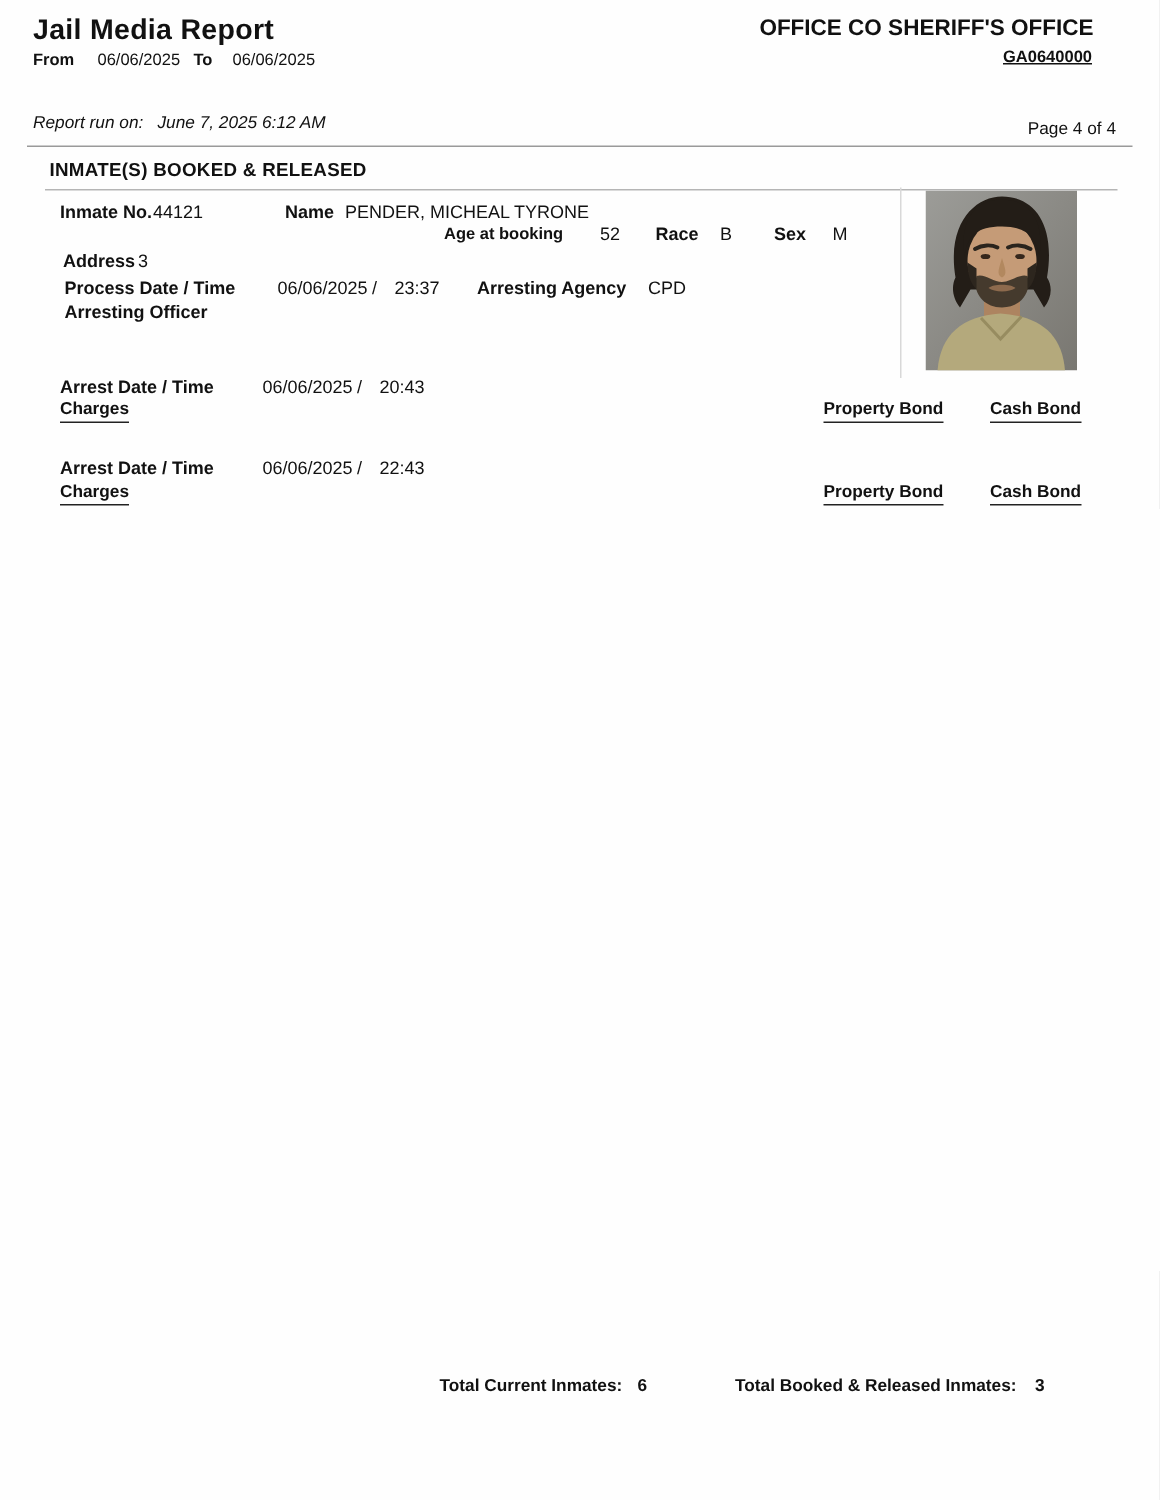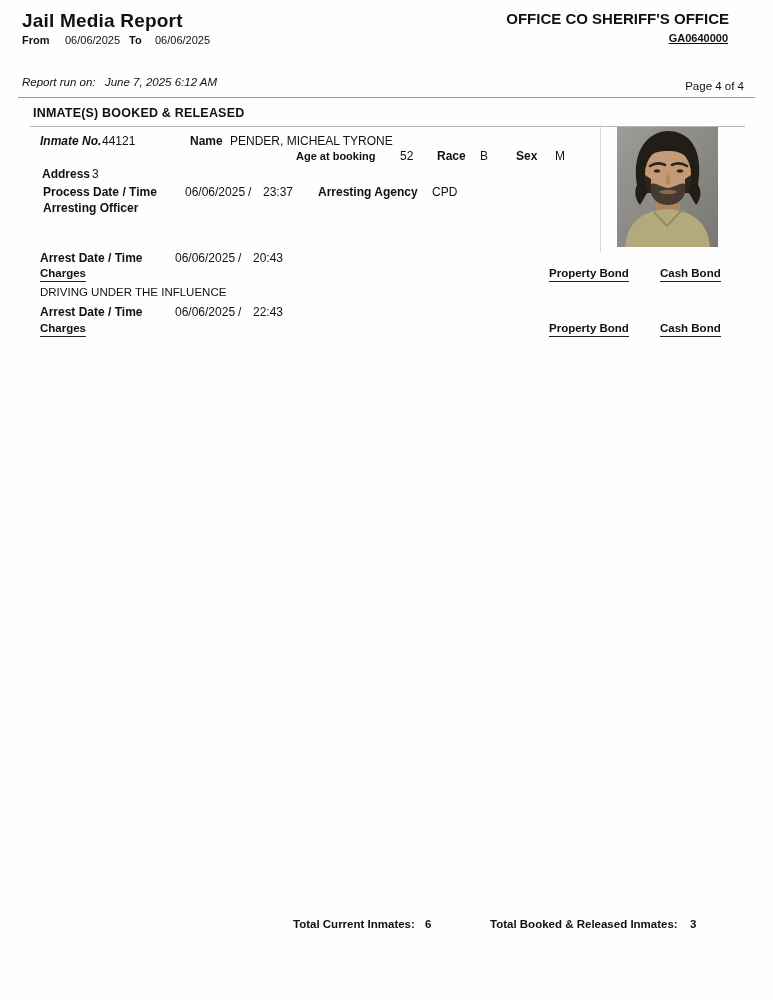--- a/index.html
+++ b/index.html
@@ -58,21 +58,21 @@
     <span class="body-sm i">Report run on:</span>
     <span class="body-sm i" style="margin-left:5px;">June 7, 2025 6:12 AM</span>
   </div>
   <div class="abs body-sm right" style="right:29px; top:80px;">Page 4 of 4</div>
 
   <div class="hline" style="left:18px; top:97px; width:737px;"></div>
 
   <div class="abs sec-title" style="left:33px; top:106px;">INMATE(S) BOOKED &amp; RELEASED</div>
   <div class="hline light" style="left:30px; top:126px; width:715px;"></div>
 
-  <div class="abs body-md b" style="left:40px; top:134px;font-style:italic;">Inmate No.</div>
+  <div class="abs body-md b" style="left:40px; top:134px;">Inmate No.</div>
   <div class="abs body-md" style="left:102px; top:134px;">44121</div>
   <div class="abs body-md b" style="left:190px; top:134px;">Name</div>
   <div class="abs body-md" style="left:230px; top:134px;">PENDER, MICHEAL TYRONE</div>
 
   <div class="abs small b" style="left:296px; top:150px;">Age at booking</div>
   <div class="abs body-md" style="left:400px; top:149px;">52</div>
   <div class="abs body-md b" style="left:437px; top:149px;">Race</div>
   <div class="abs body-md" style="left:480px; top:149px;">B</div>
   <div class="abs body-md b" style="left:516px; top:149px;">Sex</div>
   <div class="abs body-md" style="left:555px; top:149px;">M</div>
@@ -130,23 +130,20 @@
 
   <div class="abs body-md b" style="left:40px; top:251px;">Arrest Date / Time</div>
   <div class="abs body-md" style="left:175px; top:251px;">06/06/2025</div>
   <div class="abs body-md" style="left:238px; top:251px;">/</div>
   <div class="abs body-md" style="left:253px; top:251px;">20:43</div>
 
   <div class="abs uhdr" style="left:40px; top:267px;">Charges</div>
   <div class="abs uhdr" style="left:549px; top:267px;">Property Bond</div>
   <div class="abs uhdr" style="left:660px; top:267px;">Cash Bond</div>
 
-  <div class="abs charges-list" style="left:40px; top:286px;">
-    <div class="charge-line">DRIVING UNDER THE INFLUENCE</div>
-  </div>
 
   <div class="abs body-md b" style="left:40px; top:305px;">Arrest Date / Time</div>
   <div class="abs body-md" style="left:175px; top:305px;">06/06/2025</div>
   <div class="abs body-md" style="left:238px; top:305px;">/</div>
   <div class="abs body-md" style="left:253px; top:305px;">22:43</div>
 
   <div class="abs uhdr" style="left:40px; top:322px;">Charges</div>
   <div class="abs uhdr" style="left:549px; top:322px;">Property Bond</div>
   <div class="abs uhdr" style="left:660px; top:322px;">Cash Bond</div>
 

